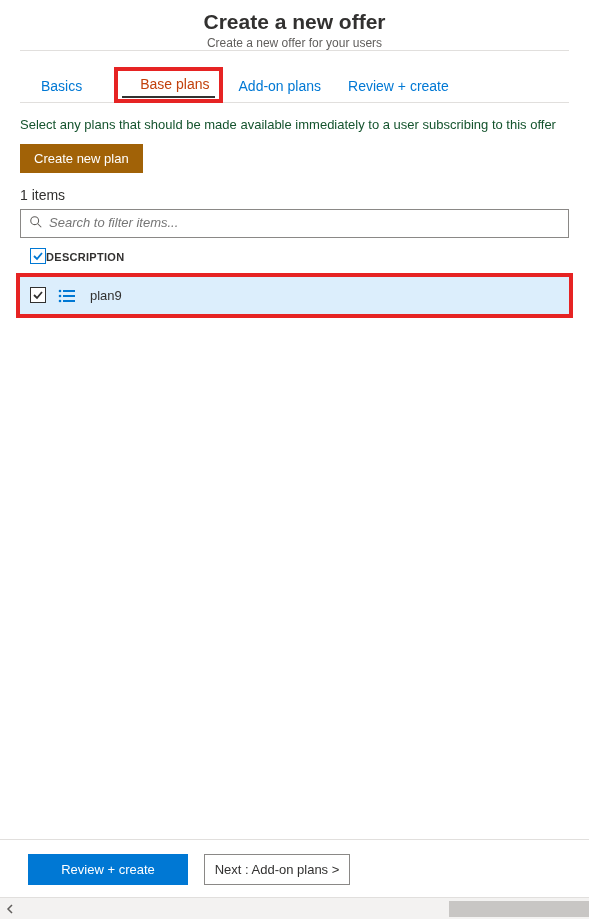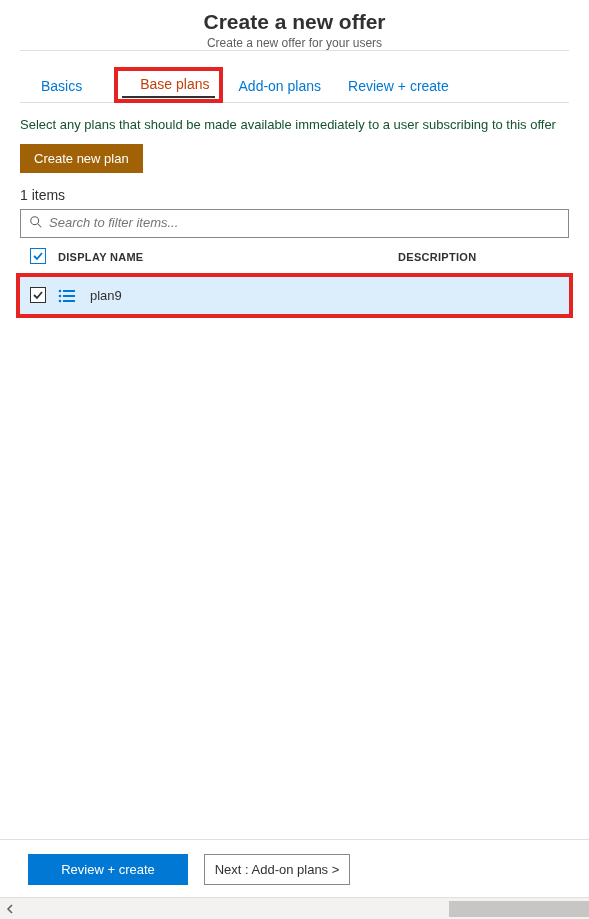--- a/index.html
+++ b/index.html
@@ -246,21 +246,20 @@
   </div>
 
   <div class="list-header">
     <span class="header-cb">
       <span class="cb-wrap checked">
         <svg width="12" height="12" viewBox="0 0 12 12">
             <path d="M2 6 L5 9 L10 3" fill="none" stroke="#0078d4" stroke-width="1.8"></path>
           </svg>
       </span>
     </span>
-    <span class="col-name">DISPLAY NAME</span>
     <span class="col-desc">DESCRIPTION</span>
   </div>
 
   <div class="row-highlight">
     <div class="list-row">
       <span>
         <span class="cb-wrap checked">
           <svg width="12" height="12" viewBox="0 0 12 12">
               <path d="M2 6 L5 9 L10 3" fill="none" stroke="#323130" stroke-width="1.8"></path>
             </svg>

